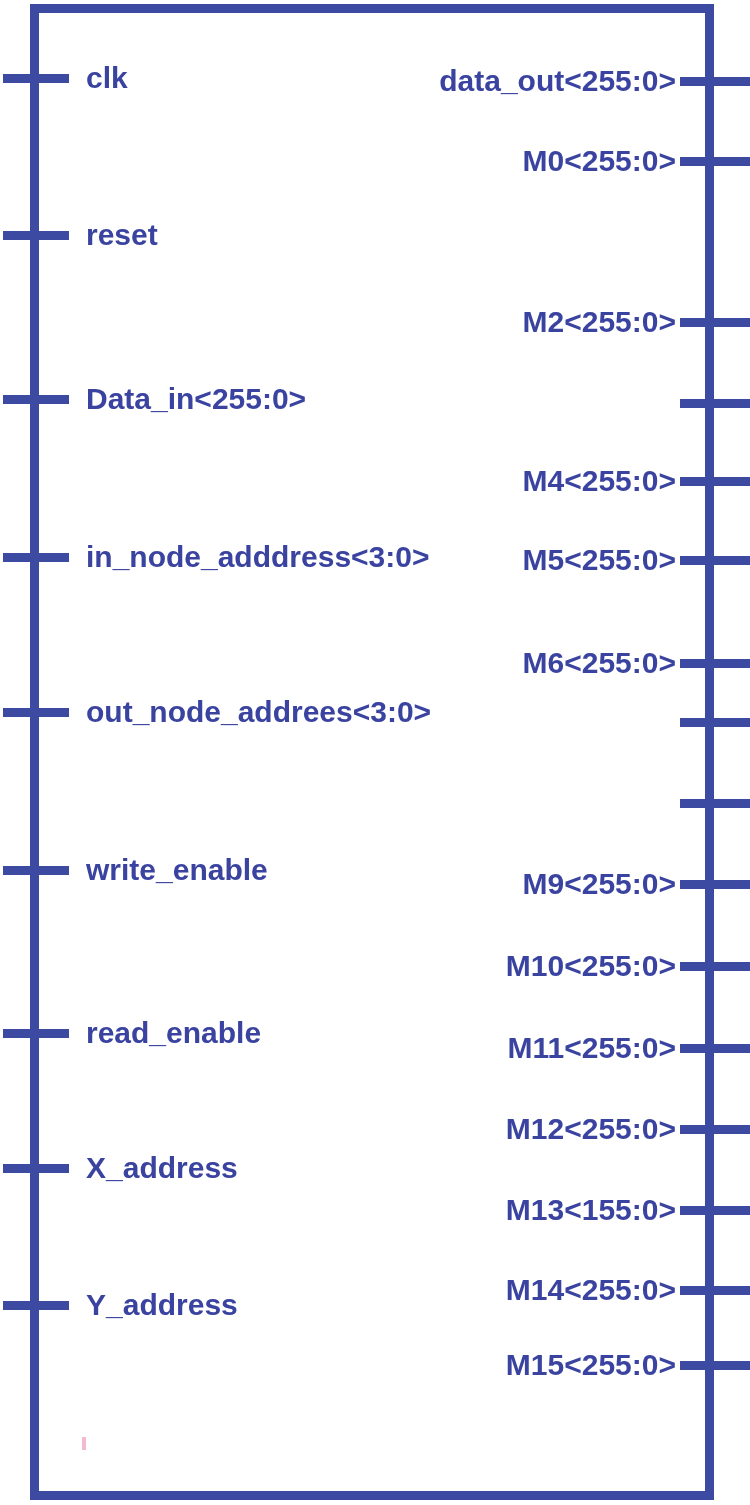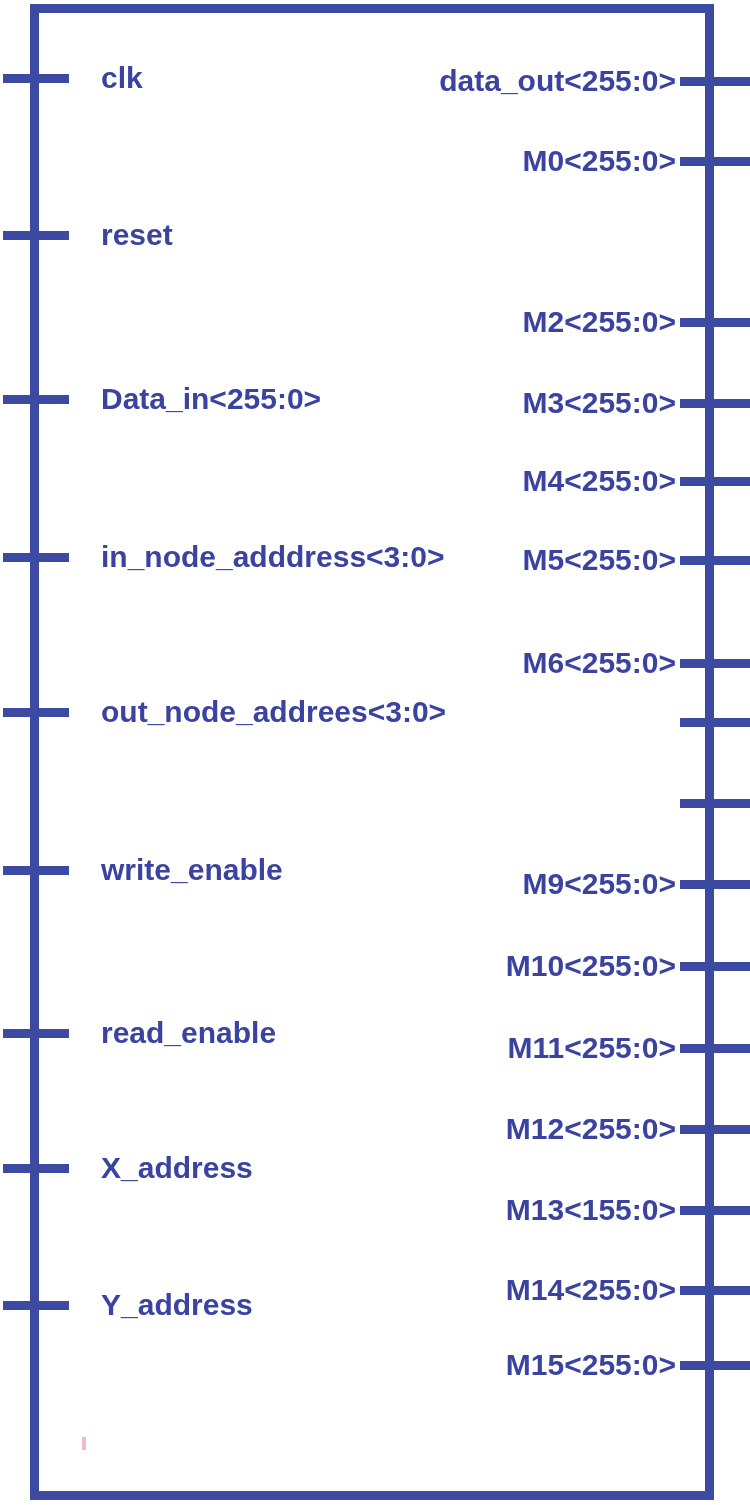--- a/index.html
+++ b/index.html
@@ -49,21 +49,20 @@
   }
   .lbl {
     position: absolute;
     top: 0;
     line-height: 42px;
     font-size: 30px;
     font-weight: bold;
     color: #3a43a0;
     white-space: nowrap;
     letter-spacing: 0px;
-    margin-left: 15px;
   }
   .port.left .lbl {
     left: 86px;
     text-align: left;
   }
   .port.right .lbl {
     right: 74px;
     text-align: center;
   }
   
@@ -128,21 +127,20 @@
   <div class="port right" style="top:140px">
     <span class="stub"></span>
     <span class="lbl">M0&lt;255:0&gt;</span>
   </div>
   <div class="port right" style="top:301px">
     <span class="stub"></span>
     <span class="lbl">M2&lt;255:0&gt;</span>
   </div>
   <div class="port right" style="top:382px">
     <span class="stub"></span>
-    <span class="lbl">M3&lt;255:0&gt;</span>
   </div>
   <div class="port right" style="top:460px">
     <span class="stub"></span>
     <span class="lbl">M4&lt;255:0&gt;</span>
   </div>
   <div class="port right" style="top:539px">
     <span class="stub"></span>
     <span class="lbl">M5&lt;255:0&gt;</span>
   </div>
   <div class="port right" style="top:642px">

